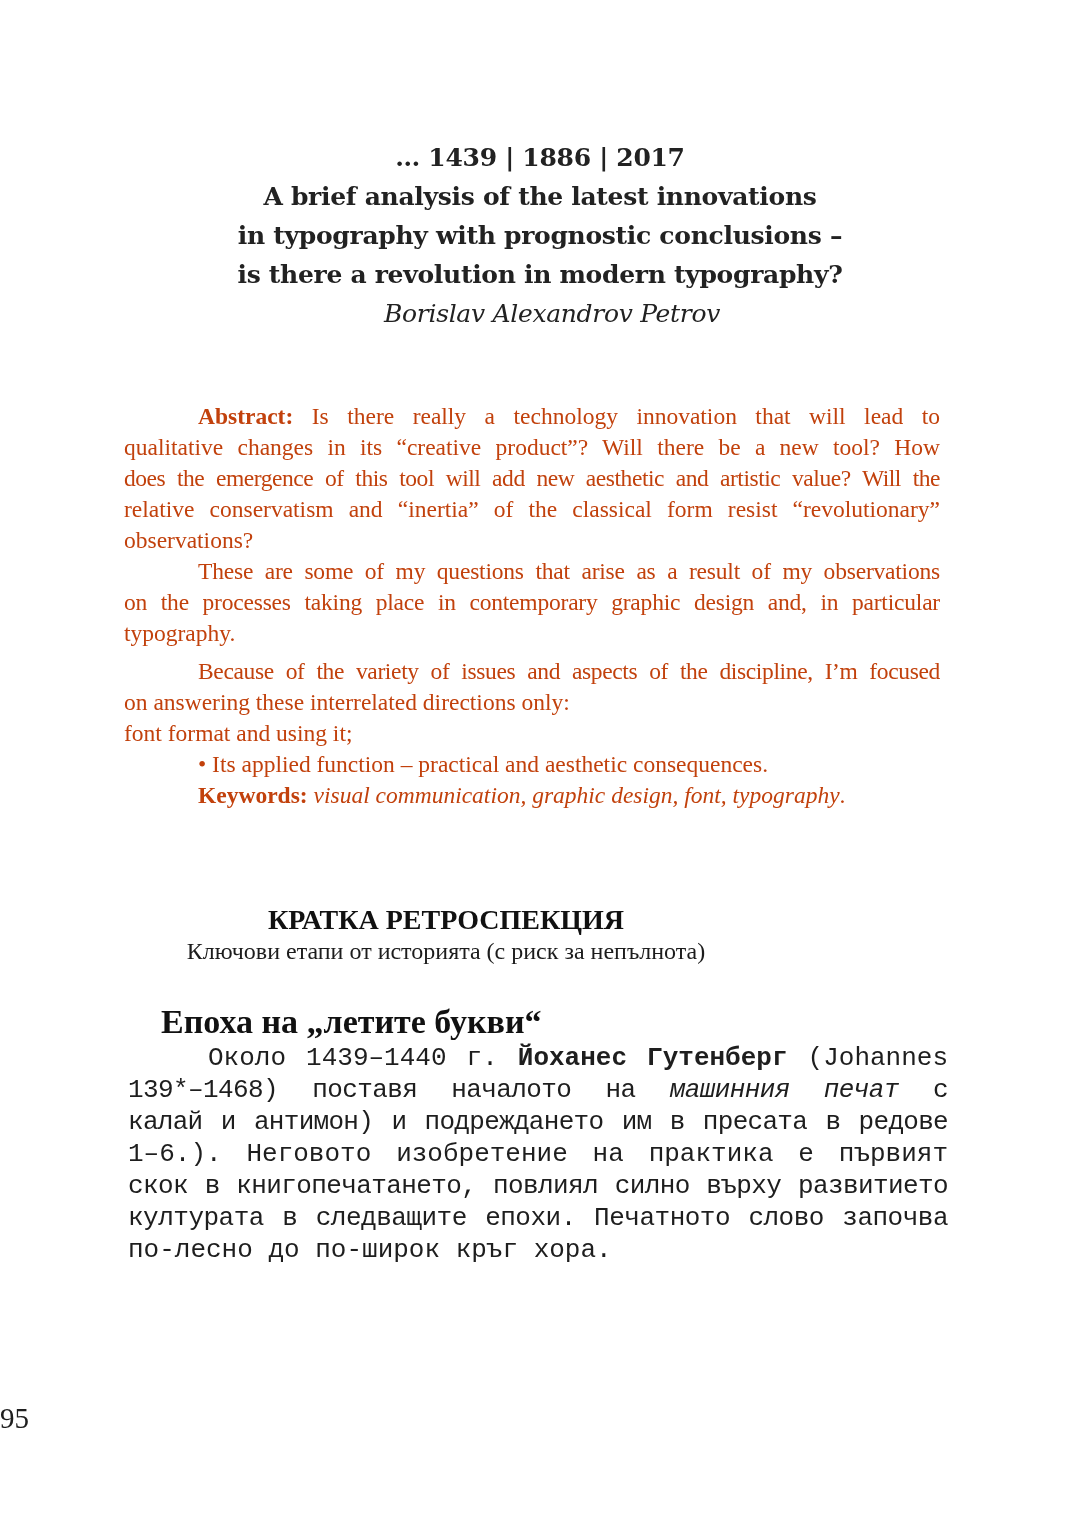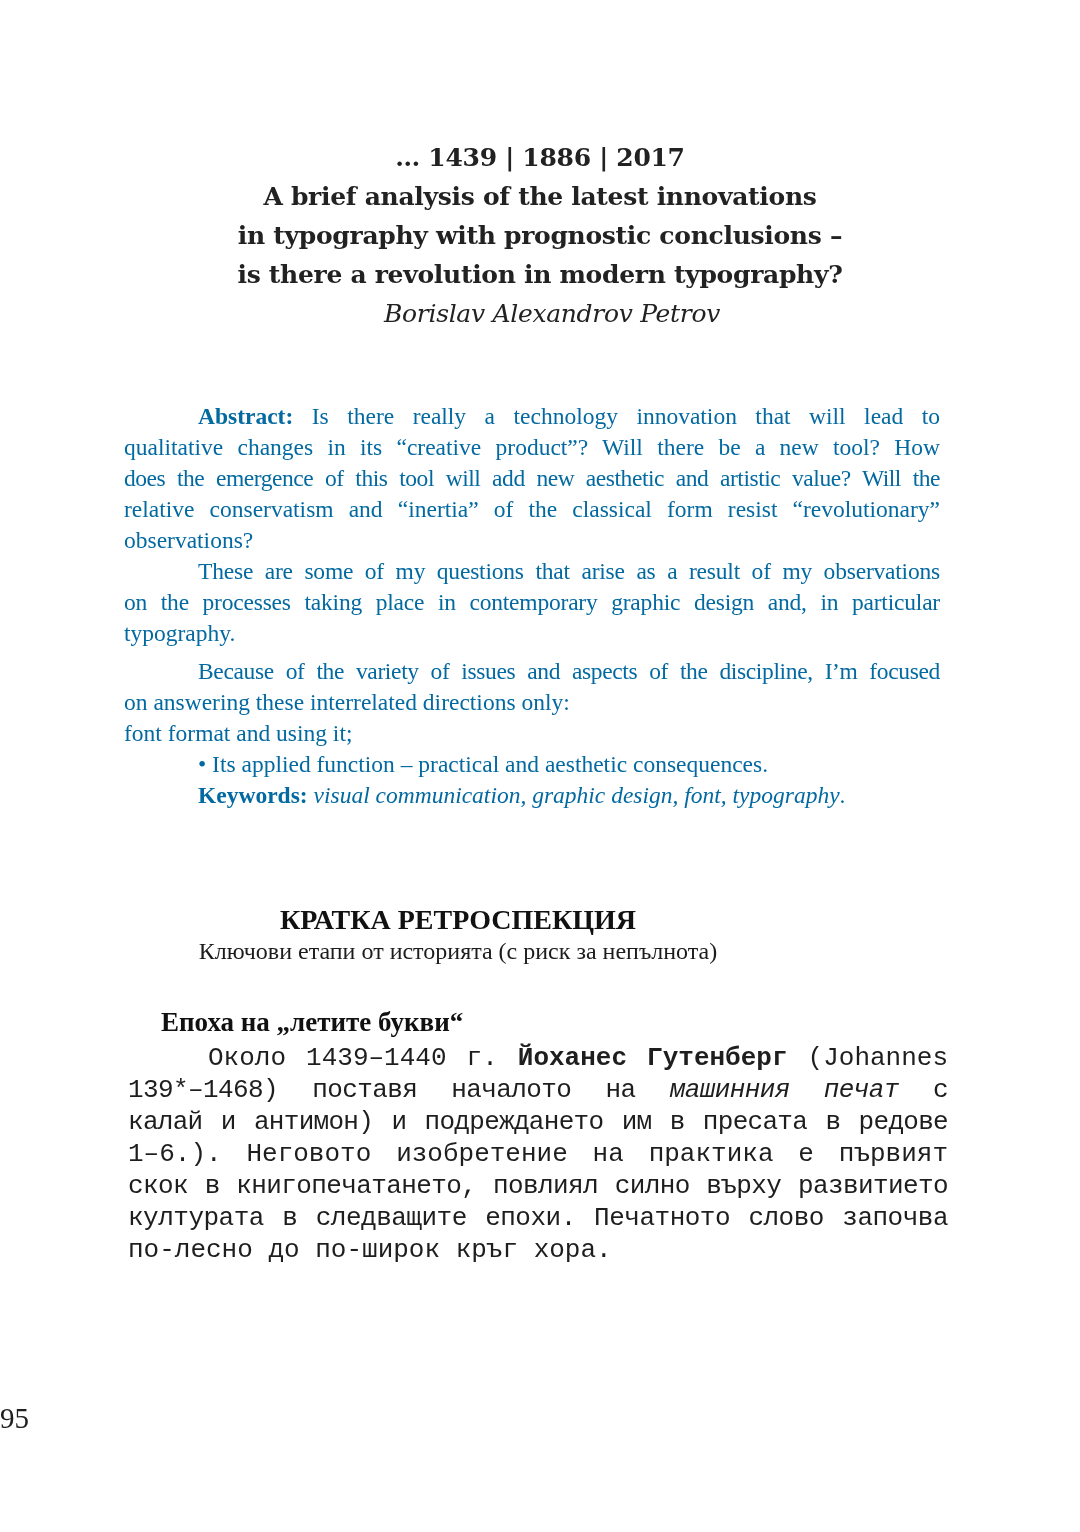--- a/index.html
+++ b/index.html
@@ -3,31 +3,31 @@
 <meta charset="utf-8">
 <style>
   html, body { margin: 0; padding: 0; background: #ffffff; }
   body { width: 1080px; height: 1532px; position: relative; overflow: hidden; color: #1c1c1c; }
   .page { position: absolute; left: 0; top: 0; width: 1080px; height: 1532px; }
 
   .title-block { position: absolute; left: 0; width: 1080px; top: 138px; text-align: center; }
   .tline { font-family: "DejaVu Serif", serif; font-weight: bold; font-size: 25px; line-height: 39px; letter-spacing: -0.3px; color: #222; white-space: nowrap; }
   .tline.author { font-weight: normal; font-style: italic; padding-left: 24px; }
 
-  .body-text { position: absolute; left: 124px; width: 816px; font-family: "Liberation Serif", serif; color: #0369a1; }
+  .body-text { position: absolute; left: 124px; width: 816px; font-family: "Liberation Serif", serif; color: #c2410c; }
   .line { display: block; white-space: nowrap; height: 31px; line-height: 31px; font-size: 23.5px; }
   .line.justify { text-align: justify; text-align-last: justify; white-space: normal; overflow: hidden; }
   .line.indent { padding-left: 74px; }
   .line span { }
 
-  .section { position: absolute; left: 16px; width: 884px; text-align: center; font-family: "Liberation Serif", serif; }
+  .section { position: absolute; left: 4px; width: 884px; text-align: center; font-family: "Liberation Serif", serif; }
   .section-title { font-weight: bold; font-size: 28px; line-height: 40px; top: 900px; color: #111; }
   .section-sub { font-size: 24px; line-height: 36px; top: 933px; color: #1c1c1c; }
 
-  .subhead { position: absolute; left: 161px; top: 1002px; font-family: "Liberation Serif", serif; font-weight: bold; font-size: 27px; line-height: 40px; color: #111; }
+  .subhead { position: absolute; left: 161px; top: 1002px; font-family: "Liberation Serif", serif; font-weight: bold; font-size: 34px; line-height: 40px; color: #111; }
 
   .bg-text { position: absolute; left: 128px; width: 820px; top: 1042px; font-family: Liberation Mono, monospace; color: #1e1e1e; }
   .bg-text .line { font-size: 26px; height: 32px; line-height: 32px; }
   .bg-text .line.indent { padding-left: 80px; }
 
   .page-number { position: absolute; left: 0; width: 1080px; top: 1400px; font-family: "Liberation Serif", serif; font-size: 29px; line-height: 36px; color: #1e1e1e; }
   b { font-weight: bold; }
   i { font-style: italic; }
 </style>
 </head>

